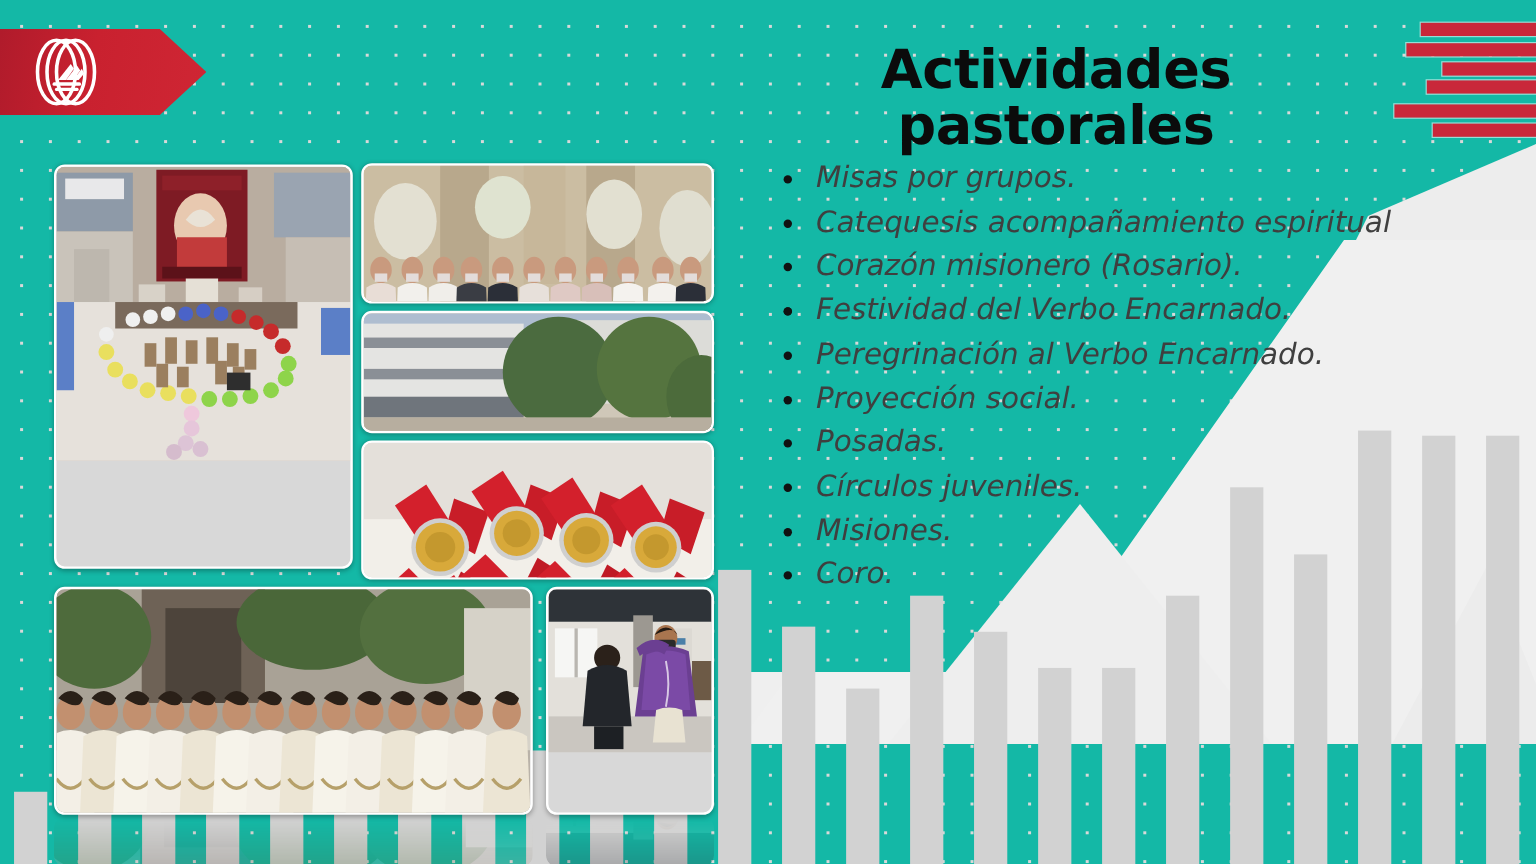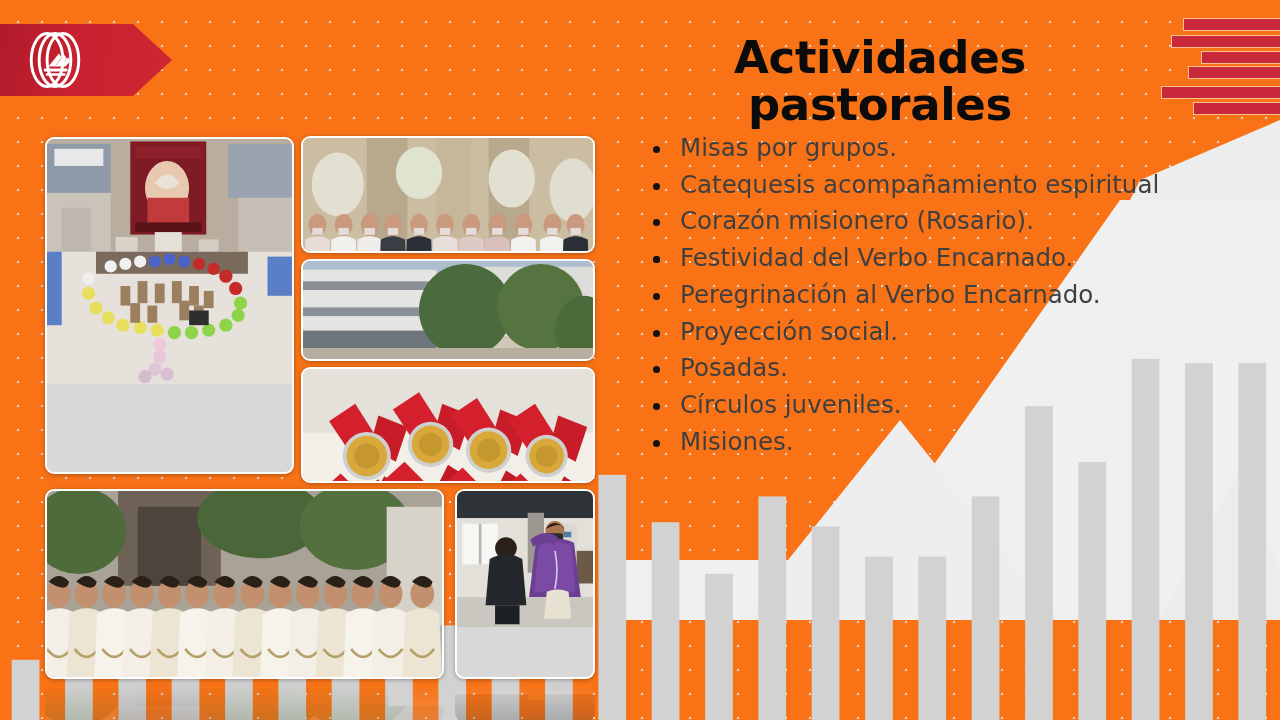--- a/index.html
+++ b/index.html
@@ -4,21 +4,21 @@
 <style>
   html,body{margin:0;padding:0;}
   body{
     width:1280px;height:720px;overflow:hidden;
     background:#ffffff;
     font-family:"Liberation Sans", sans-serif;
     position:relative;
   }
   #slide{
     position:absolute;inset:0;width:1280px;height:720px;
-    background:#f97316;
+    background:#14b8a6;
     overflow:hidden;
   }
 
   
   .bg-layer{position:absolute;inset:0;pointer-events:none;}
   .dots{
     position:absolute;inset:0;
     background-image:radial-gradient(circle, #d9d9d9 1.2px, rgba(0,0,0,0) 1.4px);
     background-size:24px 24px;
     background-position:6px 10px;
@@ -60,20 +60,21 @@
     list-style:none;margin:0;padding:0;
   }
   .bullets li{
     position:relative;
     padding-left:35px;
     font-size:24.5px;
     line-height:36.7px;
     color:#3f3f3f;
     white-space:nowrap;
     font-family:"DejaVu Sans", sans-serif;
+    font-style:italic;
   }
   .bullets li .dot{
     position:absolute;left:8px;top:16px;
     width:7px;height:7px;border-radius:50%;
     background:#111;
   }
 
   
   .photo{
     position:absolute;
@@ -174,20 +175,21 @@
       <li><span class="dot"></span><span>Misas por grupos.</span></li>
       <li><span class="dot"></span><span>Catequesis acompañamiento espiritual</span></li>
       <li><span class="dot"></span><span>Corazón misionero (Rosario).</span></li>
       <li><span class="dot"></span></li>
       <li><span class="dot"></span><span>Festividad del Verbo Encarnado.</span></li>
       <li><span class="dot"></span><span>Peregrinación al Verbo Encarnado.</span></li>
       <li><span class="dot"></span><span>Proyección social.</span></li>
       <li><span class="dot"></span><span>Posadas.</span></li>
       <li><span class="dot"></span><span>Círculos juveniles.</span></li>
       <li><span class="dot"></span><span>Misiones.</span></li>
+      <li><span class="dot"></span><span>Coro.</span></li>
     </ul>
 
   <div id="collage">
       <div class="photo" title="Patio con cartel Alabado sea el Verbo Encarnado y nacimiento rodeado de globos" style="left: 45px; top: 137px; width: 249px; height: 337px;">
         <svg class="inner" viewBox="0 0 100 100" preserveAspectRatio="none">
       <rect width="100" height="100" fill="#cfc6bb"></rect>
       <rect x="0" y="0" width="100" height="46" fill="#b9ada0"></rect>
       <rect x="0" y="2" width="26" height="20" fill="#8e9aa8"></rect>
       <rect x="3" y="4" width="20" height="7" fill="#e8e8ea"></rect>
       <rect x="0" y="22" width="26" height="24" fill="#c9c3ba"></rect>

